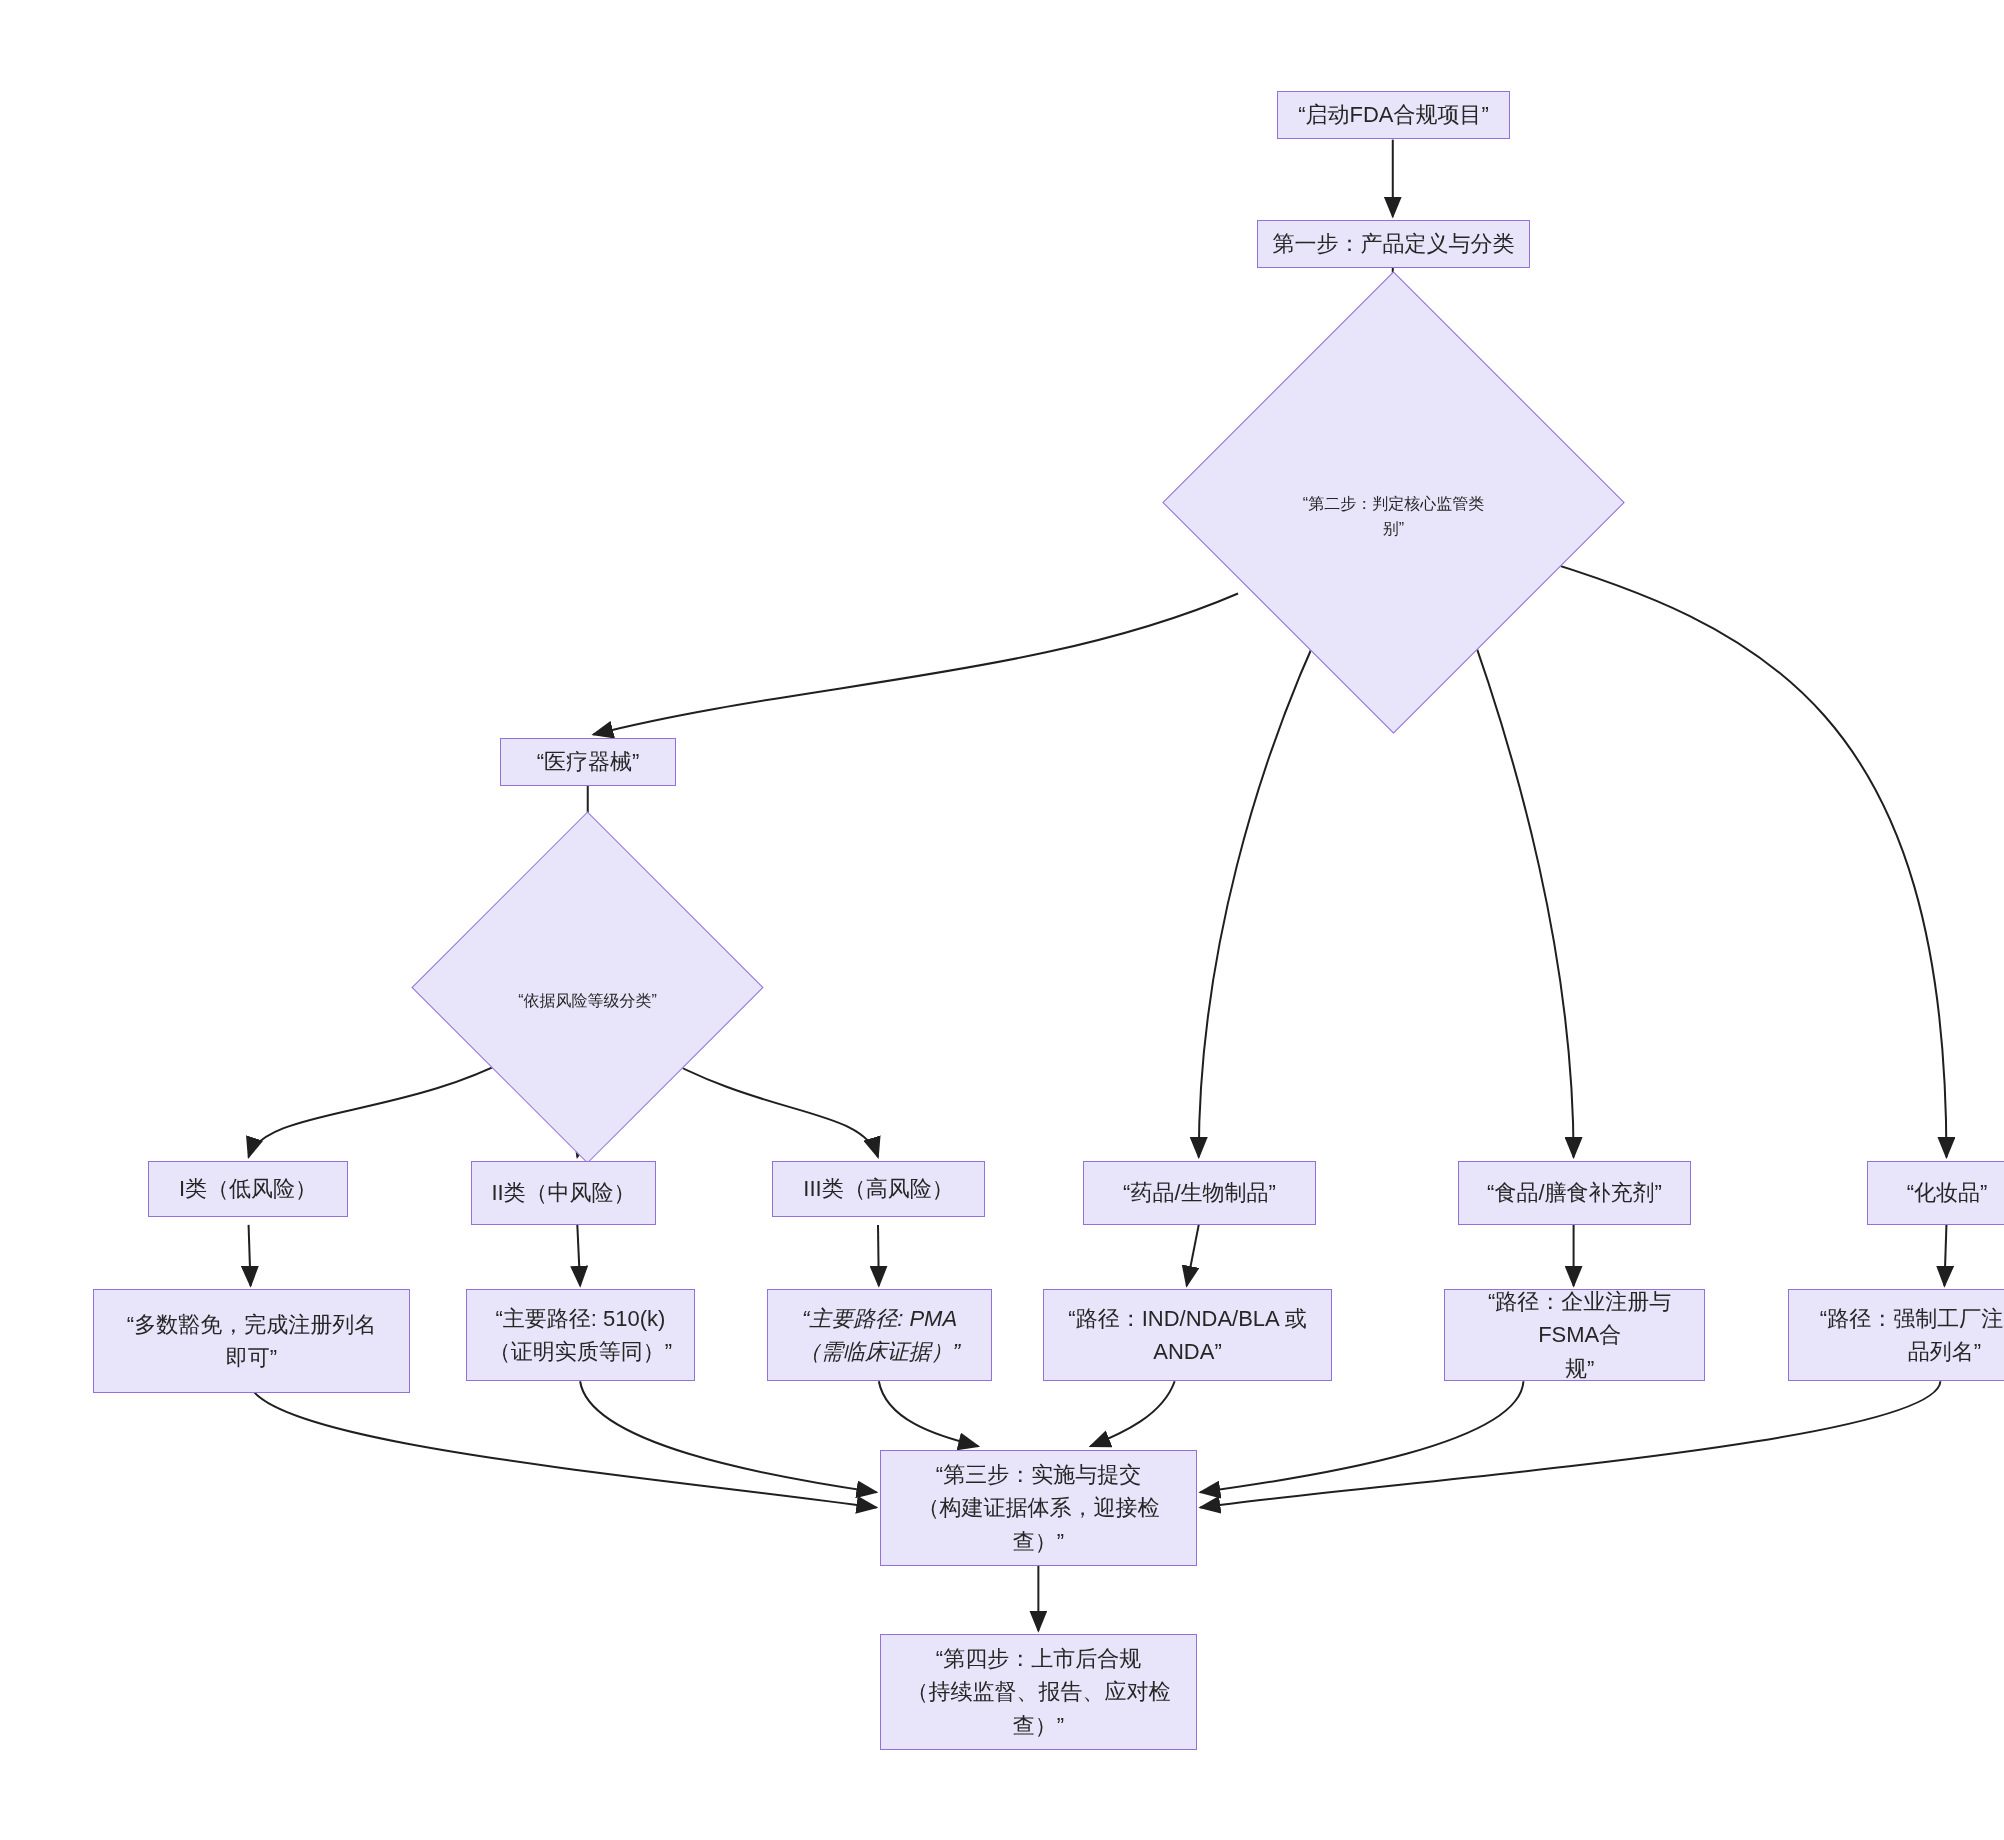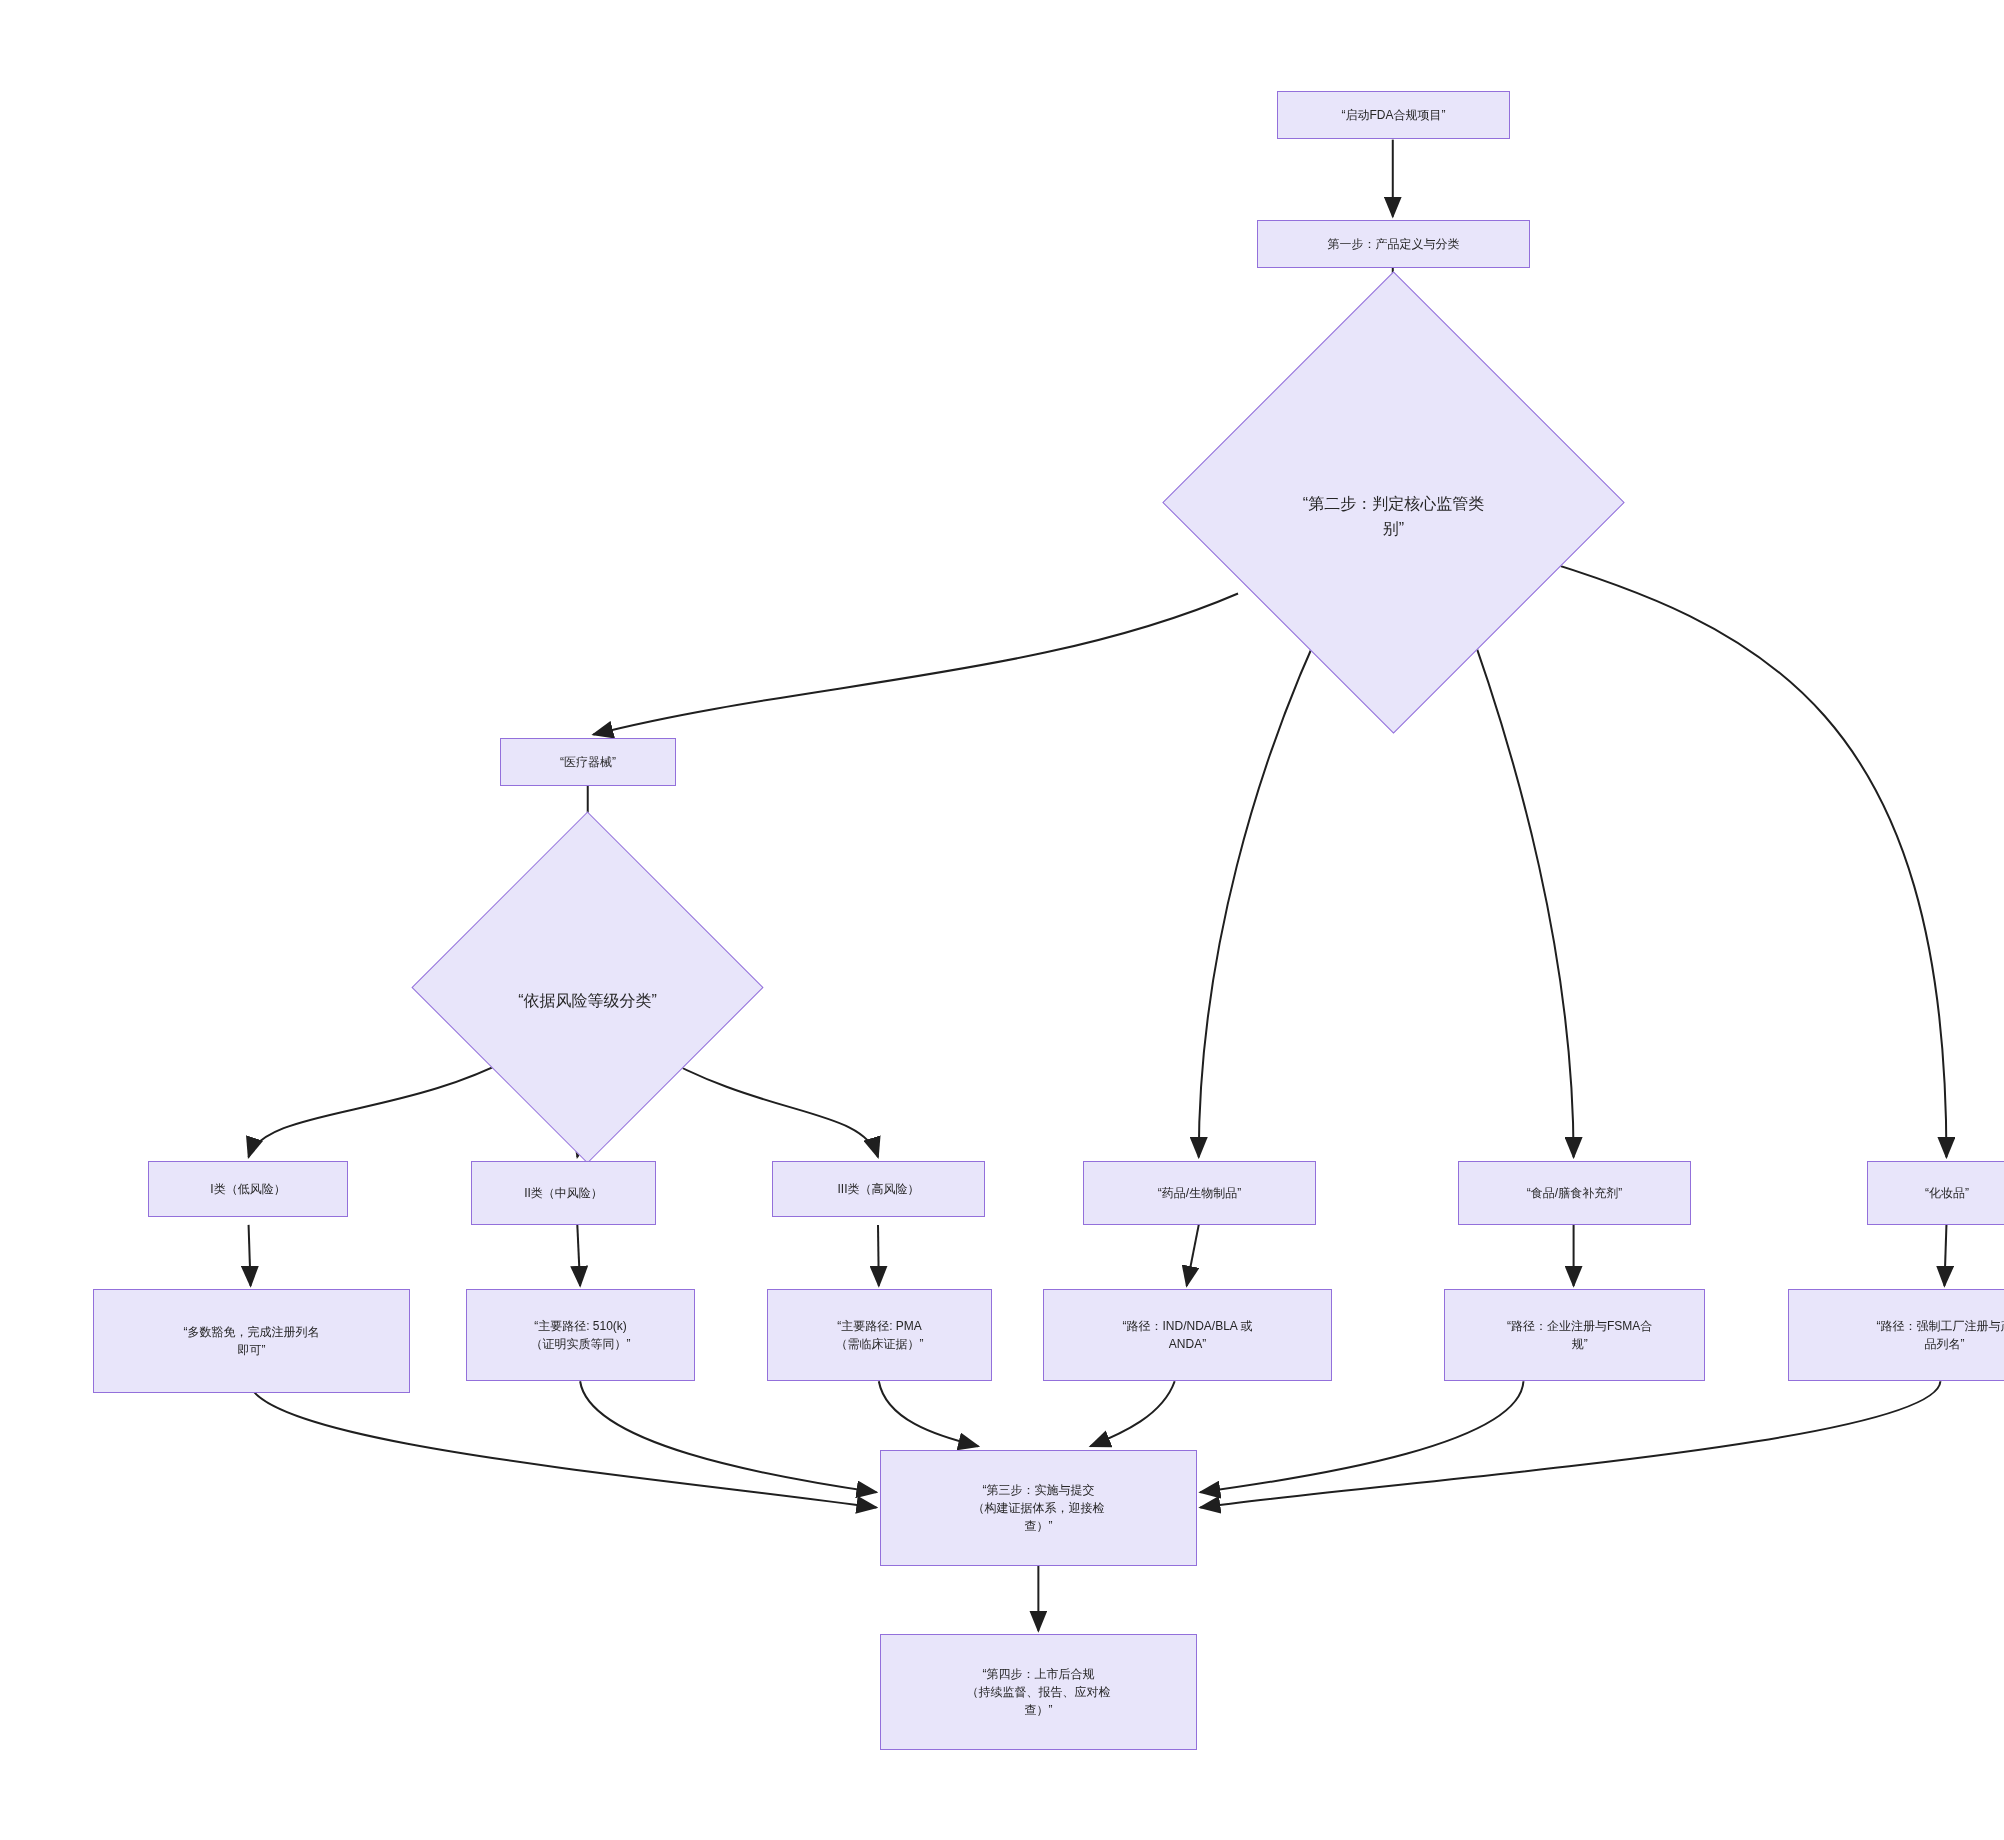--- a/index.html
+++ b/index.html
@@ -30,21 +30,21 @@
   .node {
     position: absolute;
     box-sizing: border-box;
     background: #e8e5fa;
     border: 1.6px solid #9370db;
     display: flex;
     align-items: center;
     justify-content: center;
     text-align: center;
     color: #262626;
-    font-size: 12px;
+    font-size: 22px;
     line-height: 1.52;
     white-space: pre-line;
     padding: 2.4px 5.6px;
   }
   .node-diamond {
     position: absolute;
     display: flex;
     align-items: center;
     justify-content: center;
   }
@@ -150,21 +150,21 @@
   </div>
 
   <div class="node" style="left:93px; top:1289px; width:317px; height:104px;">
     <span>“多数豁免，完成注册列名
 即可”</span>
   </div>
   <div class="node" style="left:466px; top:1289px; width:229px; height:92px;">
     <span>“主要路径: 510(k)
 （证明实质等同）”</span>
   </div>
-  <div class="node" style="left:767px; top:1289px; width:225px; height:92px;">
+  <div class="node" style="left:767px; top:1289px; width:225px; height:92px;font-style:italic;">
     <span>“主要路径: PMA
 （需临床证据）”</span>
   </div>
   <div class="node" style="left:1043px; top:1289px; width:289px; height:92px;">
     <span>“路径：IND/NDA/BLA 或
 ANDA”</span>
   </div>
   <div class="node" style="left:1444px; top:1289px; width:261px; height:92px;padding-left:16px;">
     <span>“路径：企业注册与FSMA合
 规”</span>

